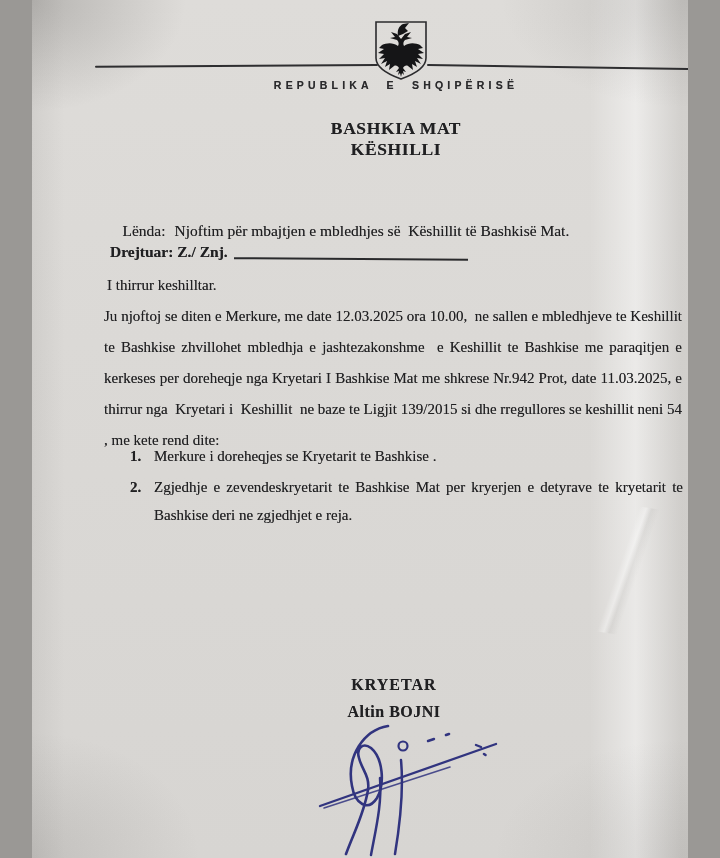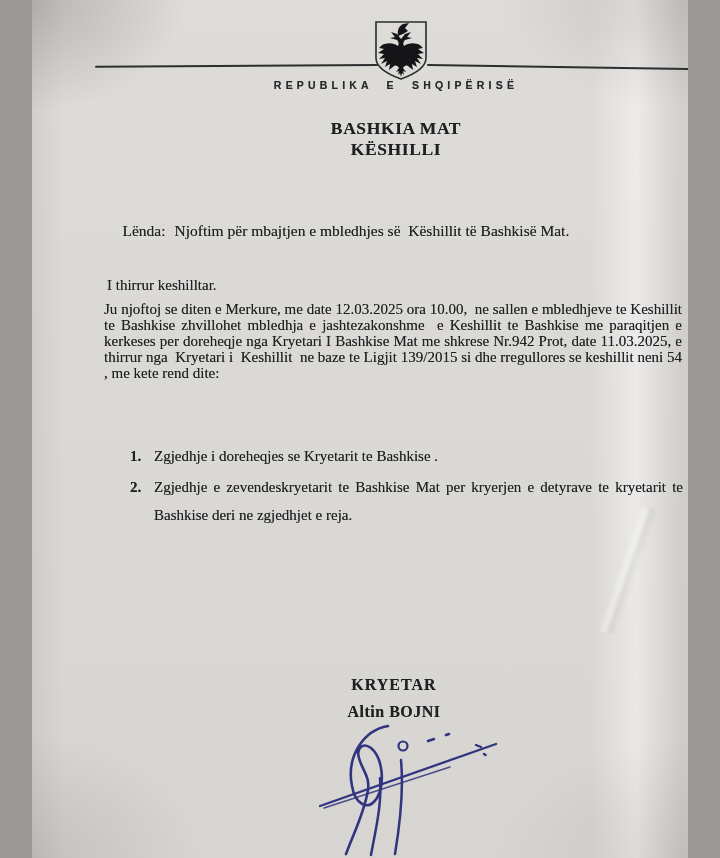--- a/index.html
+++ b/index.html
@@ -47,21 +47,21 @@
   .addressee{ position:absolute; left:78px; top:243px; font-weight:bold; font-size:15.5px; }
   .blank-underline{
     display:inline-block; width:234px; height:1px; margin-left:6px;
     border-bottom:2px solid #2a2a2c; transform:translateY(3px) rotate(0.4deg);
   }
 
   
   .salutation{ position:absolute; left:75px; top:277px; font-size:15px; white-space:pre-wrap; }
   .paragraph{
     position:absolute; left:72px; top:301px; width:578px;
-    font-size:15px; line-height:16px; text-align:justify; white-space:pre-wrap;
+    font-size:15px; line-height:31px; text-align:justify; white-space:pre-wrap;
   }
   .agenda{ position:absolute; left:98px; top:442px; width:553px; font-size:15px; line-height:28.2px; }
   .agenda-item{ display:flex; align-items:flex-start; margin-bottom:3px; }
   .agenda-num{ width:24px; flex:0 0 24px; font-weight:bold; }
   .agenda-text{ flex:1; text-align:justify; white-space:pre-wrap; }
 
   
   .closing{ position:absolute; left:2px; top:676px; width:720px; text-align:center; }
   .closing-title{ font-weight:bold; font-size:16px; letter-spacing:1px; }
   .signer-name{ font-weight:bold; font-size:16px; margin-top:9px; letter-spacing:0.5px; }
@@ -83,28 +83,31 @@
   <div class="rule rule-right"></div>
 
   <div class="republic soft">REPUBLIKA E SHQIPËRISË</div>
   <div class="org org-municipality soft">BASHKIA MAT</div>
   <div class="org org-council soft">KËSHILLI</div>
 
   <div class="subject soft">
     <span class="lbl">Lënda:</span><span>Njoftim për mbajtjen e mbledhjes së  Këshillit të Bashkisë Mat.</span>
   </div>
 
+  <div class="addressee soft">
+    <span>Drejtuar: Z./ Znj.</span><span class="blank-underline"></span>
+  </div>
 
   <div class="salutation soft">I thirrur keshilltar.</div>
   <div class="paragraph soft">Ju njoftoj se diten e Merkure, me date 12.03.2025 ora 10.00,  ne sallen e mbledhjeve te Keshillit te Bashkise zhvillohet mbledhja e jashtezakonshme  e Keshillit te Bashkise me paraqitjen e kerkeses per doreheqje nga Kryetari I Bashkise Mat me shkrese Nr.942 Prot, date 11.03.2025, e thirrur nga  Kryetari i  Keshillit  ne baze te Ligjit 139/2015 si dhe rregullores se keshillit neni 54 , me kete rend dite:</div>
 
   <div class="agenda">
     <div class="agenda-item">
       <span class="agenda-num soft">1.</span>
-      <span class="agenda-text soft">Zgjedhje i doreheqjes se Kryetarit te Bashkise .</span>
+      <span class="agenda-text soft">Merkure i doreheqjes se Kryetarit te Bashkise .</span>
     </div>
     <div class="agenda-item">
       <span class="agenda-num soft">2.</span>
       <span class="agenda-text soft">Zgjedhje e zevendeskryetarit te Bashkise Mat per kryerjen e detyrave te kryetarit te Bashkise deri ne zgjedhjet e reja.</span>
     </div>
   </div>
 
   <div class="closing">
     <div class="closing-title soft">KRYETAR</div>
     <div class="signer-name soft">Altin BOJNI</div>

